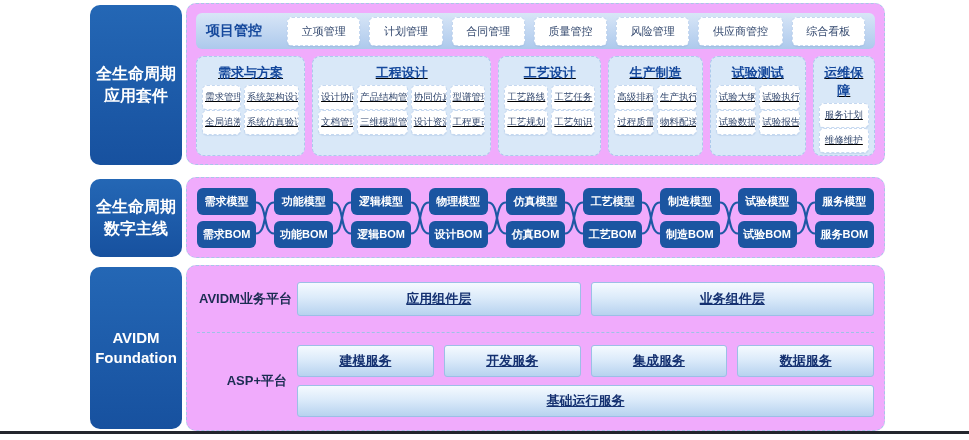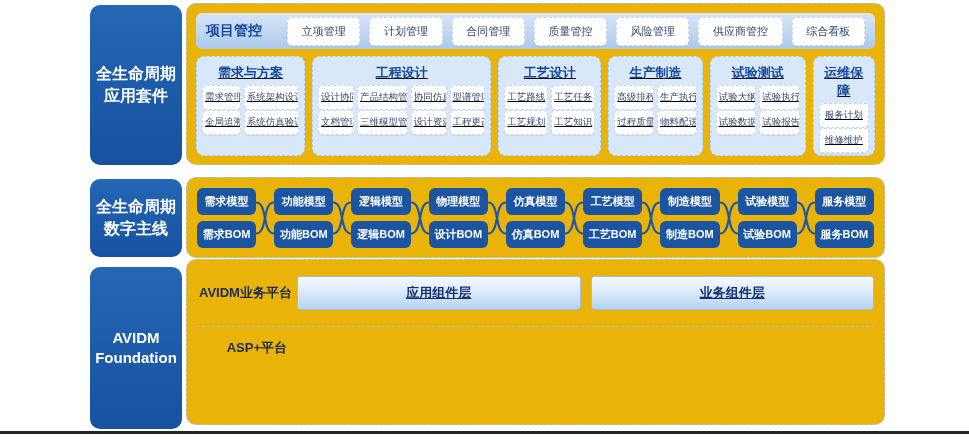--- a/index.html
+++ b/index.html
@@ -9,21 +9,21 @@
   }
   
   .sidebar{
     position:absolute;left:90px;width:92px;border-radius:10px;
     background:linear-gradient(180deg,#2467b5 0%,#17519f 100%);
     color:#fff;font-weight:bold;display:flex;flex-direction:column;
     align-items:center;justify-content:center;text-align:center;line-height:1.35;
   }
   .container{
     position:absolute;left:186px;width:699px;border:1px dashed #a8c6e8;
-    border-radius:10px;background:#eab308;box-sizing:border-box;
+    border-radius:10px;background:#f0abfc;box-sizing:border-box;
   }
   .white-btn{
     background:#fff;border:1px dashed #c5d8f0;border-radius:5px;
     color:#33486e;font-size:9.5px;text-align:center;padding:5px 2px;
     white-space:nowrap;overflow:hidden;flex:1 1 auto;min-width:0;
     box-shadow:0 1px 1px rgba(80,120,180,.15);
   }
   .grad-box{
     background:linear-gradient(180deg,#f5faff 0%,#dcebfa 45%,#b7d2ef 100%);
     border:1px solid #9cbfe6;border-radius:3px;color:#143070;font-weight:bold;
@@ -57,21 +57,21 @@
   .s2-sidebar{top:179px;height:78px;font-size:16px;}
   .s2-container{top:177px;height:81px;display:flex;align-items:center;padding:0 10px;}
   .thread-pair{flex:1 1 0;display:flex;flex-direction:column;gap:6px;min-width:0;}
   .thread-box{
     background:#1b55a1;color:#fff;font-weight:bold;font-size:11px;
     border-radius:6px;text-align:center;padding:6px 1px;white-space:nowrap;overflow:hidden;
   }
   .thread-link{flex:0 0 18px;height:56px;}
   
   .s3-sidebar{top:267px;height:162px;font-size:15px;}
-  .s3-container{top:259px;height:166px;padding:16px 10px 0;}
+  .s3-container{top:265px;height:166px;padding:16px 10px 0;}
   .f-row{display:flex;align-items:center;}
   .f-label{flex:0 0 100px;font-weight:bold;font-size:13px;color:#1b2c52;box-sizing:border-box;}
   .f-label.left{padding-left:2px;}
   .f-label.right{text-align:right;padding-right:10px;align-self:center;}
   .f-boxes{flex:1;display:flex;gap:10px;}
   .f-boxes .grad-box{flex:1;height:32px;}
   .f-divider{border-top:1px dashed #9fc2e6;margin:16px 0 12px;}
   .asp-stack{flex:1;display:flex;flex-direction:column;}
   .asp-services{display:flex;gap:10px;}
   .asp-services .grad-box{flex:1;height:30px;}
@@ -267,17 +267,26 @@
     <div class="f-row">
       <div class="f-label left">AVIDM业务平台</div>
       <div class="f-boxes">
           <div class="grad-box">应用组件层</div>
           <div class="grad-box">业务组件层</div>
         </div>
     </div>
     <div class="f-divider"></div>
     <div class="f-row">
       <div class="f-label right">ASP+平台</div>
+      <div class="asp-stack">
+        <div class="asp-services">
+            <div class="grad-box">建模服务</div>
+            <div class="grad-box">开发服务</div>
+            <div class="grad-box">集成服务</div>
+            <div class="grad-box">数据服务</div>
+          </div>
+        <div class="grad-box asp-base">基础运行服务</div>
+      </div>
     </div>
   </div>
 
   <div class="bottom-line"></div>
 </div>
 
 </body></html>

